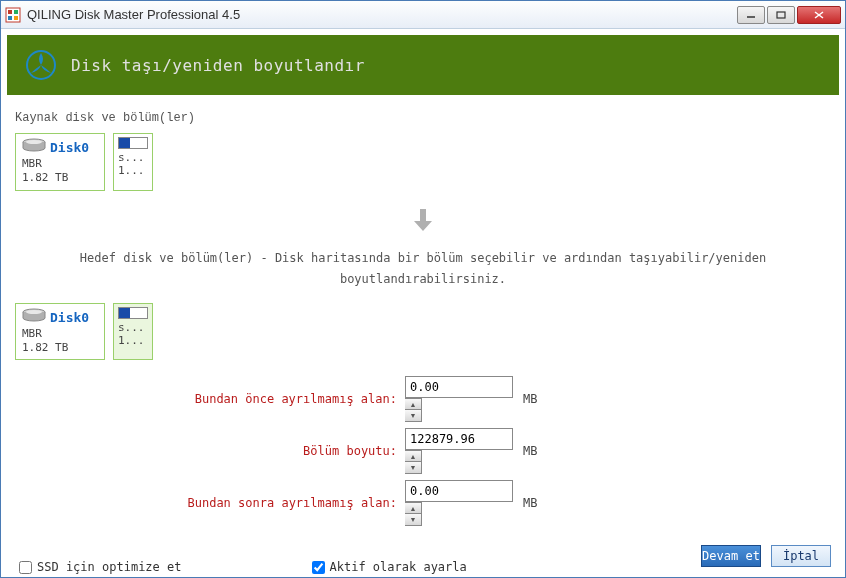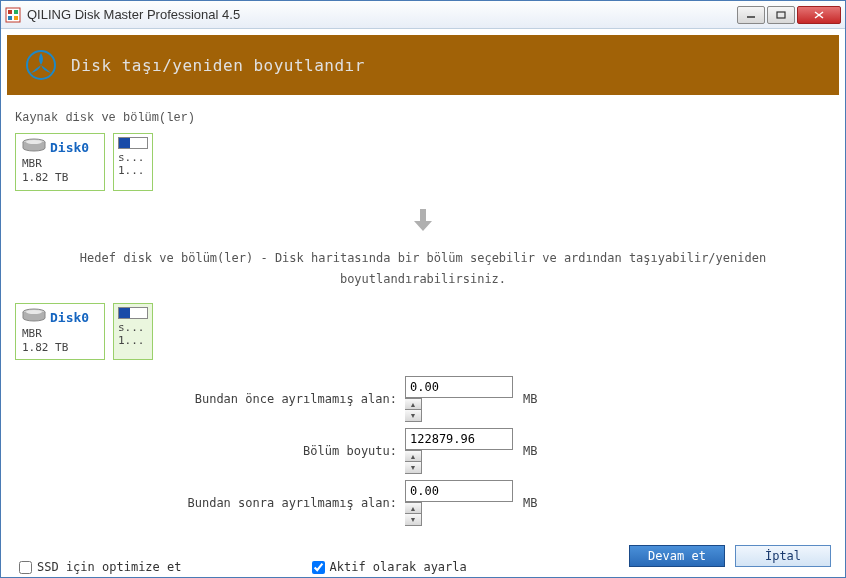--- a/index.html
+++ b/index.html
@@ -8,21 +8,21 @@
 .window { width: 846px; height: 578px; border: 1px solid #4a7bb5; position: relative; background: #fff; }
 
 .titlebar { height: 28px; background: linear-gradient(#fdfefe, #e8eef7); display: flex; align-items: center; padding: 0 4px; border-bottom: 1px solid #c0d0e0; }
 .titlebar-icon { width: 16px; height: 16px; margin-right: 6px; display: flex; align-items: center; justify-content: center; }
 .titlebar-icon svg { width: 16px; height: 16px; }
 .titlebar-text { flex: 1; font-size: 13px; color: #333; }
 .win-controls { display: flex; gap: 2px; }
 .win-btn { width: 28px; height: 18px; border: 1px solid #888; background: linear-gradient(#f5f5f5, #d8d8d8); display: flex; align-items: center; justify-content: center; font-size: 10px; cursor: pointer; border-radius: 2px; }
 .win-btn.close { background: linear-gradient(#e57373, #c62828); color: #fff; border-color: #a02020; width: 44px; }
 
-.black-header { background: #a16207; color: #fff; padding: 14px 18px; display: flex; align-items: center; margin: 6px; }
+.black-header { background: #4d7c0f; color: #fff; padding: 14px 18px; display: flex; align-items: center; margin: 6px; }
 .black-header-icon { width: 32px; height: 32px; margin-right: 14px; }
 .black-header-title { font-family: "Consolas", monospace; font-size: 16px; color: #e0e0e0; letter-spacing: 0.5px; }
 
 .content { padding: 10px 14px; }
 
 .section-label { font-family: Liberation Mono, monospace; font-size: 12px; color: #555; margin-bottom: 8px; }
 
 .disk-row { display: flex; gap: 8px; margin-bottom: 16px; }
 .disk-card { border: 1px solid #9ad06a; padding: 4px 6px; width: 90px; background: #fff; }
 .disk-icon-row { display: flex; align-items: center; gap: 4px; }
@@ -36,34 +36,34 @@
 .part-fill { height: 100%; background: #1a4ba8; width: 38%; }
 .part-line { line-height: 1.2; }
 
 .arrow-down { text-align: center; margin: 8px 0 12px; }
 .arrow-down svg { width: 26px; height: 26px; }
 
 .help-text { font-family: "Consolas", monospace; font-size: 12px; color: #555; line-height: 1.8; margin-bottom: 12px; text-align: center; }
 
 .form-area { margin-top: 14px; }
 .form-row { display: flex; align-items: center; margin-bottom: 6px; }
-.form-label { width: 390px; text-align: right; font-family: "Consolas", monospace; font-size: 12px; color: #404040; padding-right: 8px; }
+.form-label { width: 390px; text-align: right; font-family: "Consolas", monospace; font-size: 12px; color: #b91c1c; padding-right: 8px; }
 .spinner { display: flex; align-items: flex-start; flex-direction: column; }
 .spinner input { width: 108px; height: 22px; border: 1px solid #888; padding: 2px 4px; font-family: "Consolas", monospace; font-size: 12px; }
 .spin-btns { display: flex; flex-direction: column; border: 1px solid #888; border-left: none; }
 .spin-btn { width: 16px; height: 11px; background: linear-gradient(#f8f8f8,#d8d8d8); font-size: 7px; line-height: 1; display: flex; align-items: center; justify-content: center; cursor: pointer; color: #555; }
 .spin-btn:first-child { border-bottom: 1px solid #888; }
 .unit { font-family: "Consolas", monospace; font-size: 12px; color: #444; margin-left: 10px; }
 
 .check-row { display: flex; gap: 130px; margin-top: 34px; padding-left: 4px; }
 .check { display: flex; align-items: center; gap: 5px; font-family: "Consolas", monospace; font-size: 12px; color: #333; }
 .check input { width: 13px; height: 13px; }
 
 .footer { position: absolute; bottom: 10px; right: 14px; display: flex; gap: 10px; }
-.btn { width: 96px; height: 22px; border: 1px solid #5a8bc4; background: linear-gradient(#f0f6fd,#d3e4f5); font-family: "Consolas", monospace; font-size: 12px; color: #1a3a6e; cursor: pointer; display: flex; align-items: center; justify-content: center; }
+.btn { width: 60px; height: 22px; border: 1px solid #5a8bc4; background: linear-gradient(#f0f6fd,#d3e4f5); font-family: "Consolas", monospace; font-size: 12px; color: #1a3a6e; cursor: pointer; display: flex; align-items: center; justify-content: center; }
 .btn.primary { background: linear-gradient(#4a90d9,#2a6bb8); color: #fff; border-color: #1a4a88; }
 </style>
 </head>
 <body>
 
 <div class="window">
 
   <div class="titlebar">
     <span class="titlebar-icon">
       <svg viewBox="0 0 16 16">

